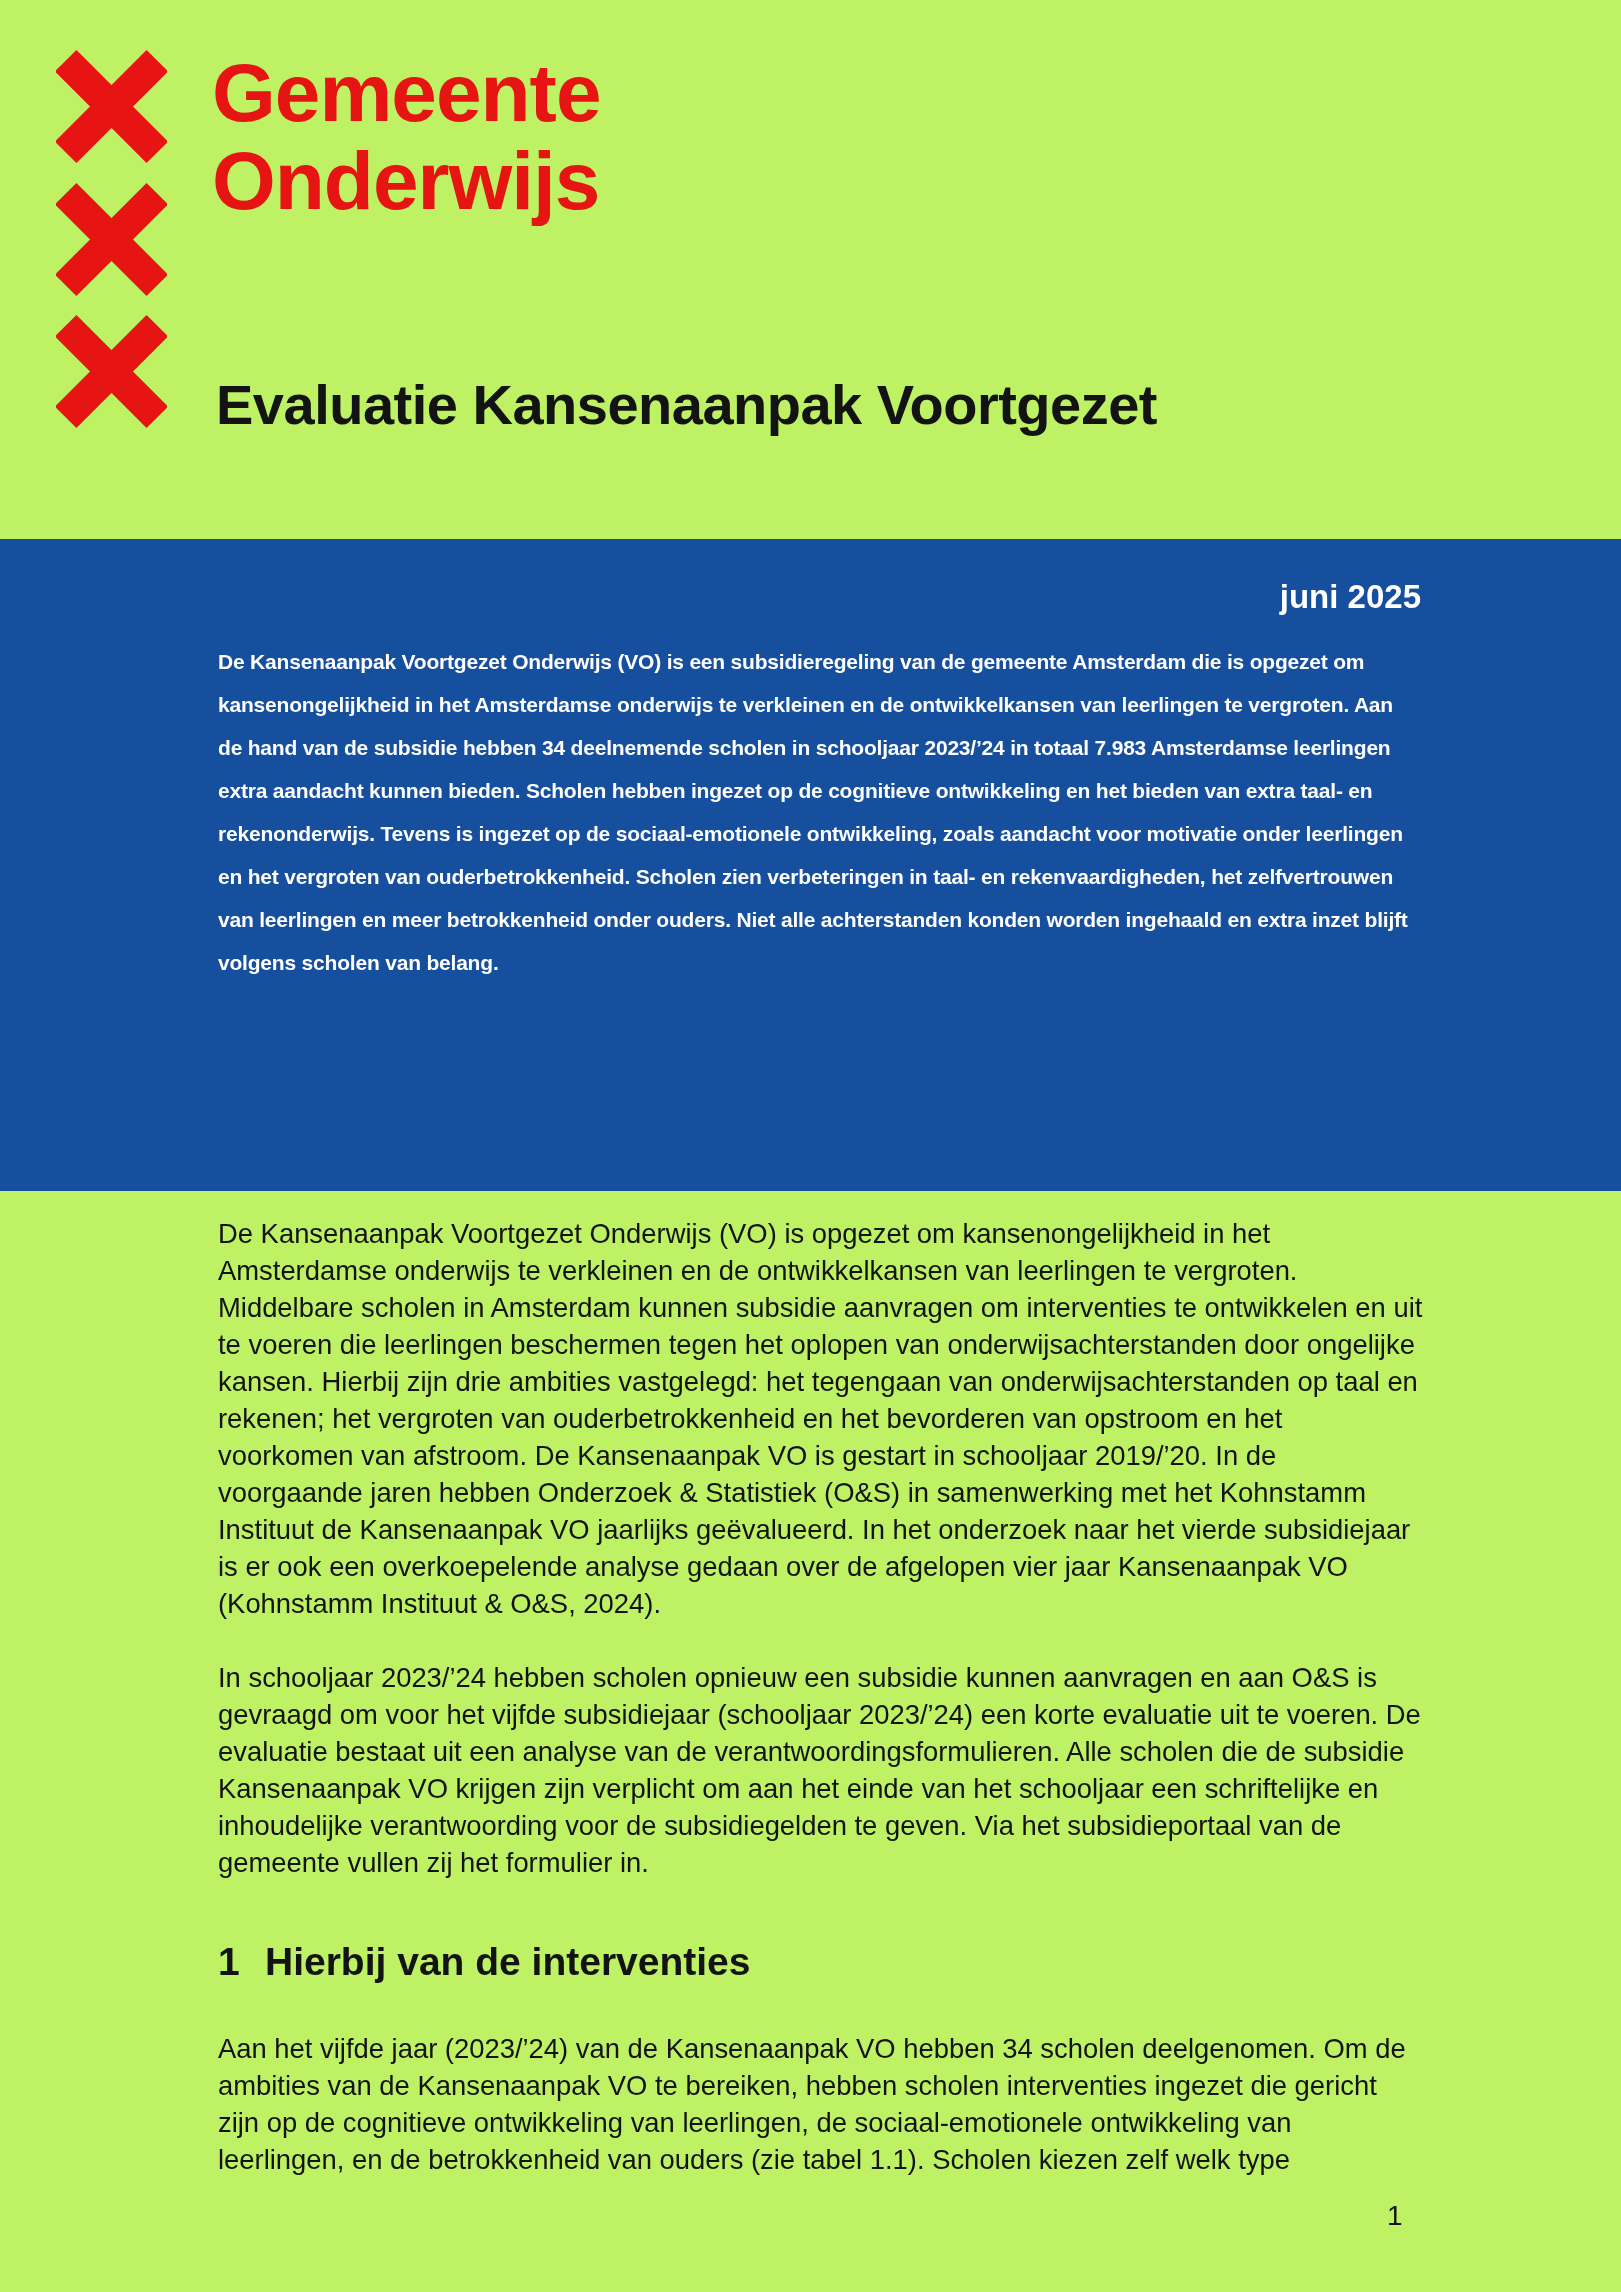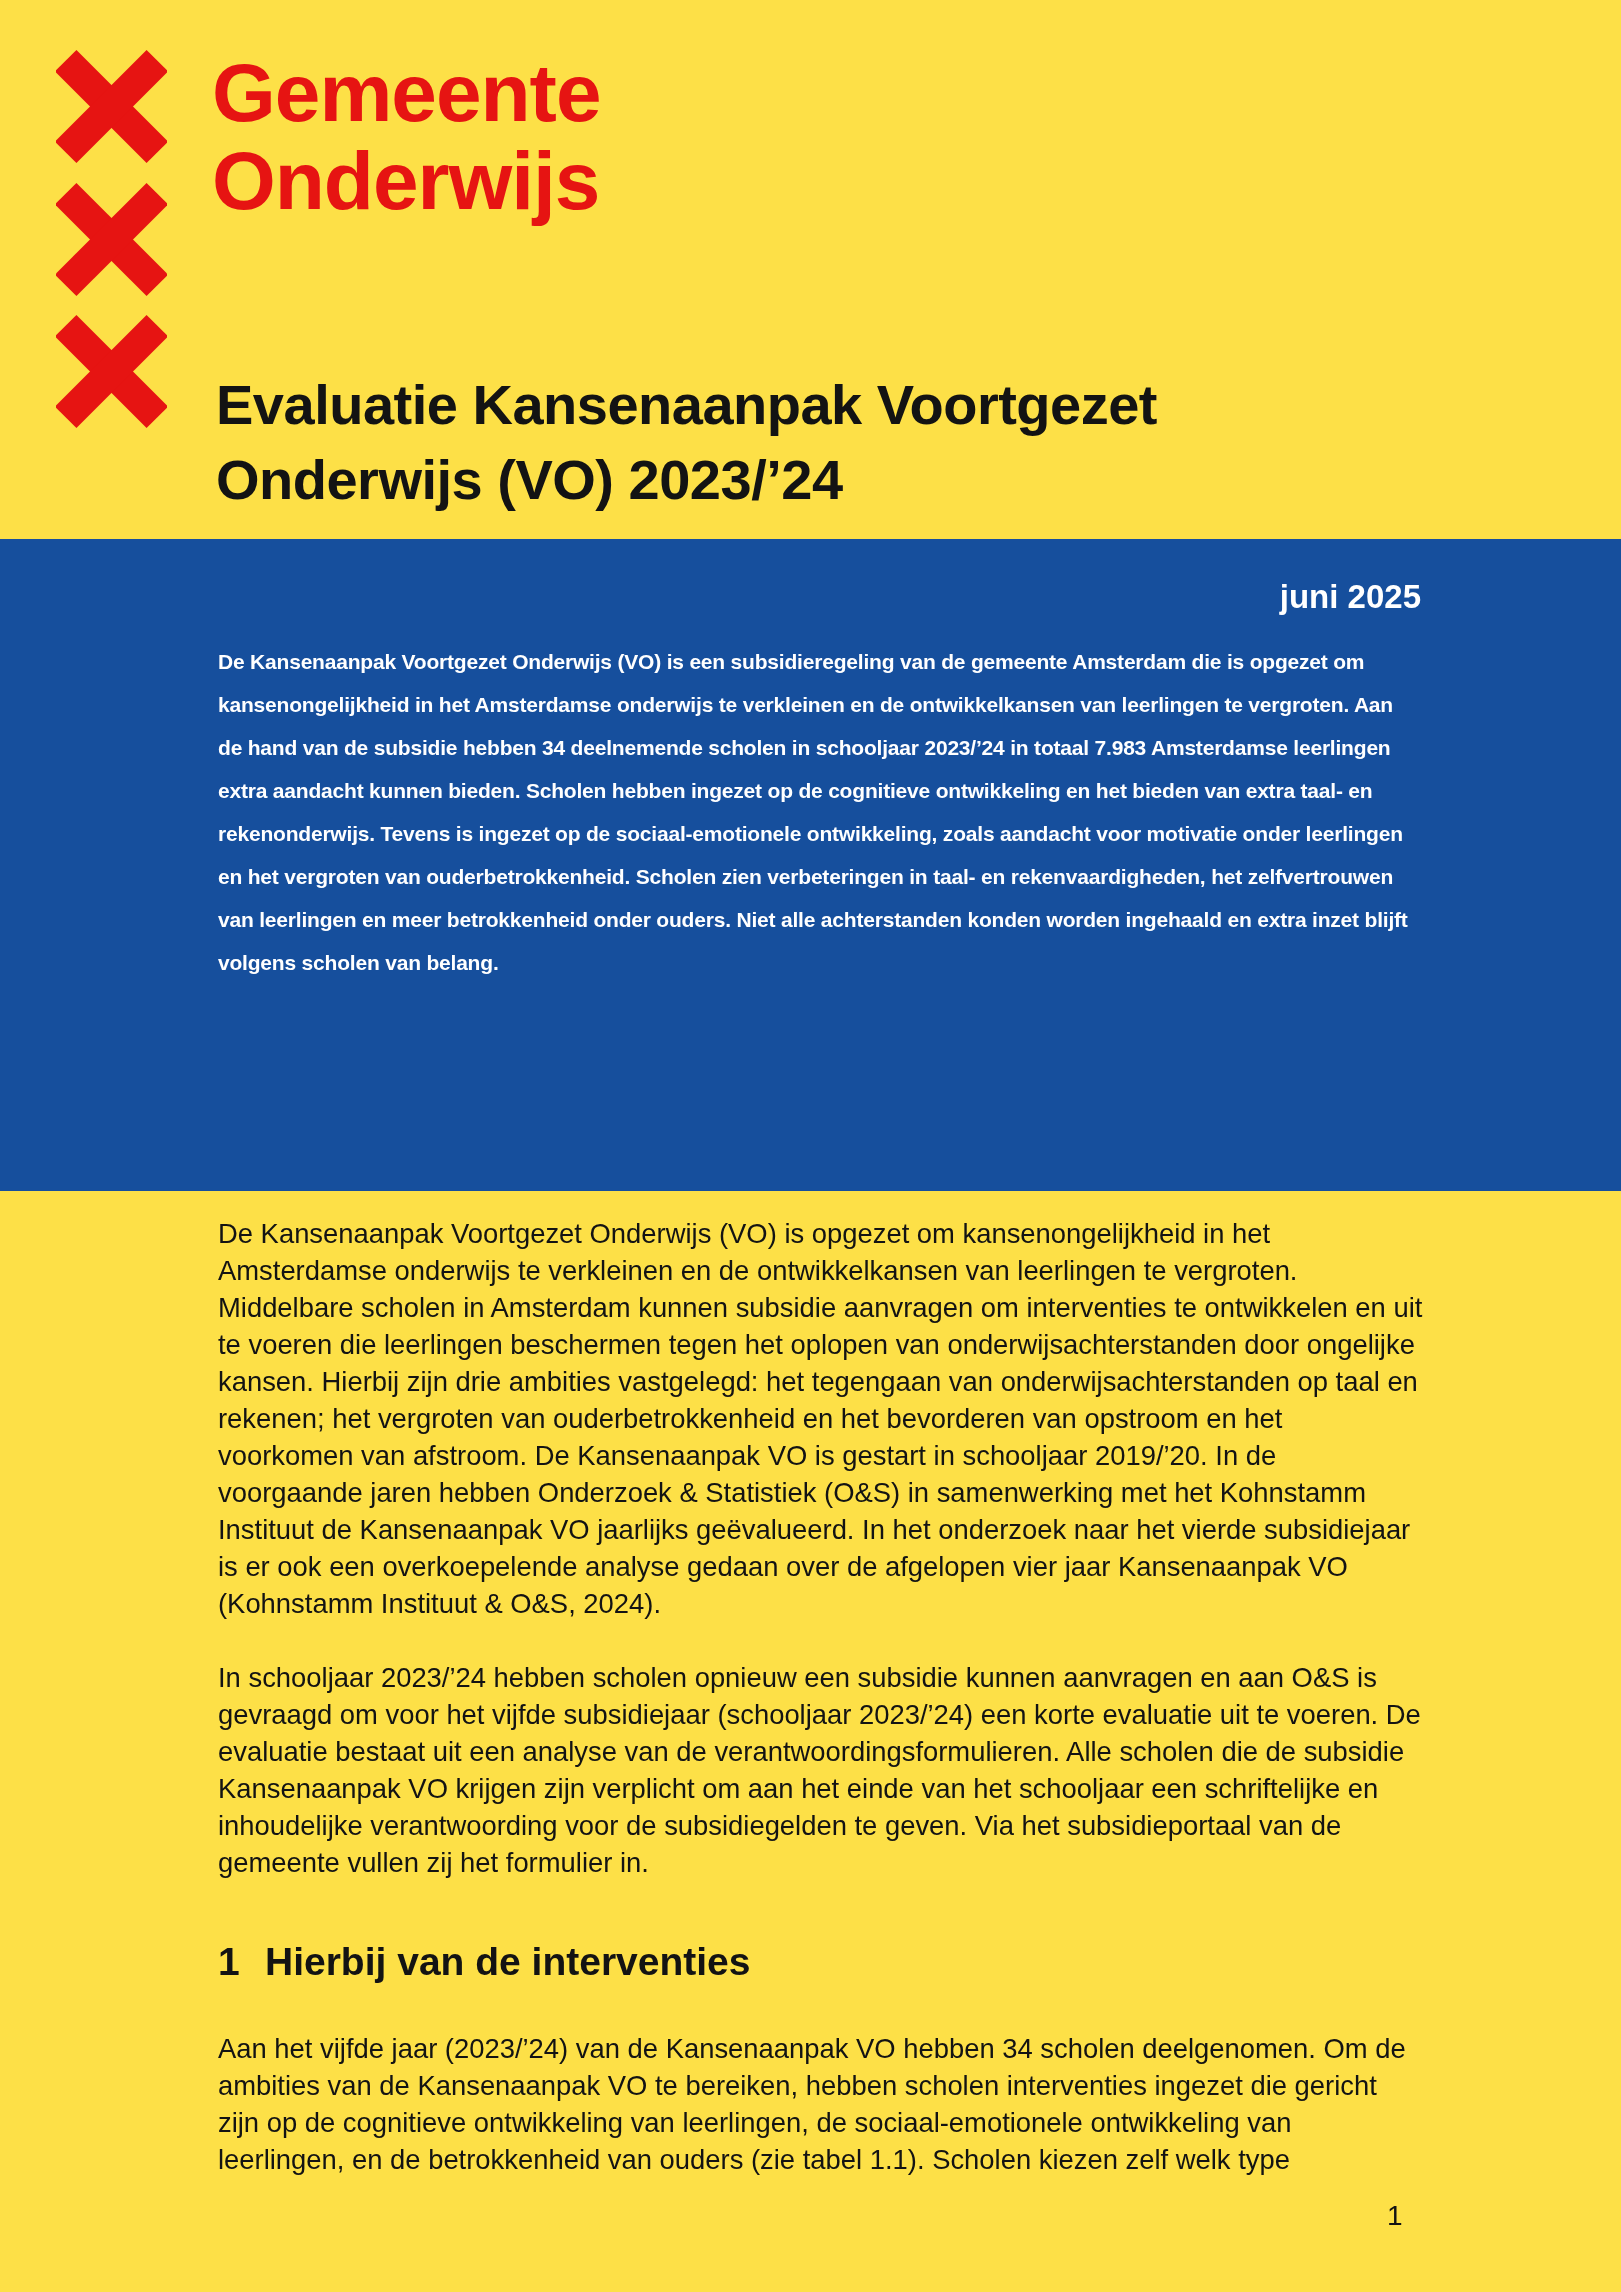--- a/index.html
+++ b/index.html
@@ -6,21 +6,21 @@
     --brand-red:#e61412;
     --brand-blue:#164f9d;
     --ink:#131313;
   }
   *{margin:0;padding:0;box-sizing:border-box;}
   html,body{background:#888;}
   .page{
     position:relative;
     width:1621px;height:2293px;
     margin:0 auto;
-    background:#fde047;
+    background:#bef264;
     font-family:"Liberation Sans","DejaVu Sans",sans-serif;
     color:var(--ink);
     overflow:hidden;
   }
   
   .logo{
     position:absolute;left:56px;top:49px;
     display:flex;flex-direction:column;gap:17.6px;
     width:111px;
   }
@@ -109,21 +109,20 @@
     </svg>
   </div>
 
   <div class="brand">
     <div>Gemeente</div>
     <div>Onderwijs</div>
   </div>
 
   <h1 class="doc-title">
     <div>Evaluatie Kansenaanpak Voortgezet</div>
-    <div>Onderwijs (VO) 2023/’24</div>
   </h1>
 
   <section class="banner">
     <div class="banner-inner">
       <div class="banner-date">juni 2025</div>
       <p class="banner-summary">De Kansenaanpak Voortgezet Onderwijs (VO) is een subsidieregeling van de gemeente Amsterdam die is opgezet om kansenongelijkheid in het Amsterdamse onderwijs te verkleinen en de ontwikkelkansen van leerlingen te vergroten. Aan de hand van de subsidie hebben 34 deelnemende scholen in schooljaar 2023/’24 in totaal 7.983 Amsterdamse leerlingen extra aandacht kunnen bieden. Scholen hebben ingezet op de cognitieve ontwikkeling en het bieden van extra taal- en rekenonderwijs. Tevens is ingezet op de sociaal-emotionele ontwikkeling, zoals aandacht voor motivatie onder leerlingen en het vergroten van ouderbetrokkenheid. Scholen zien verbeteringen in taal- en rekenvaardigheden, het zelfvertrouwen van leerlingen en meer betrokkenheid onder ouders. Niet alle achterstanden konden worden ingehaald en extra inzet blijft volgens scholen van belang.</p>
     </div>
   </section>
 
   <main class="body-text">

